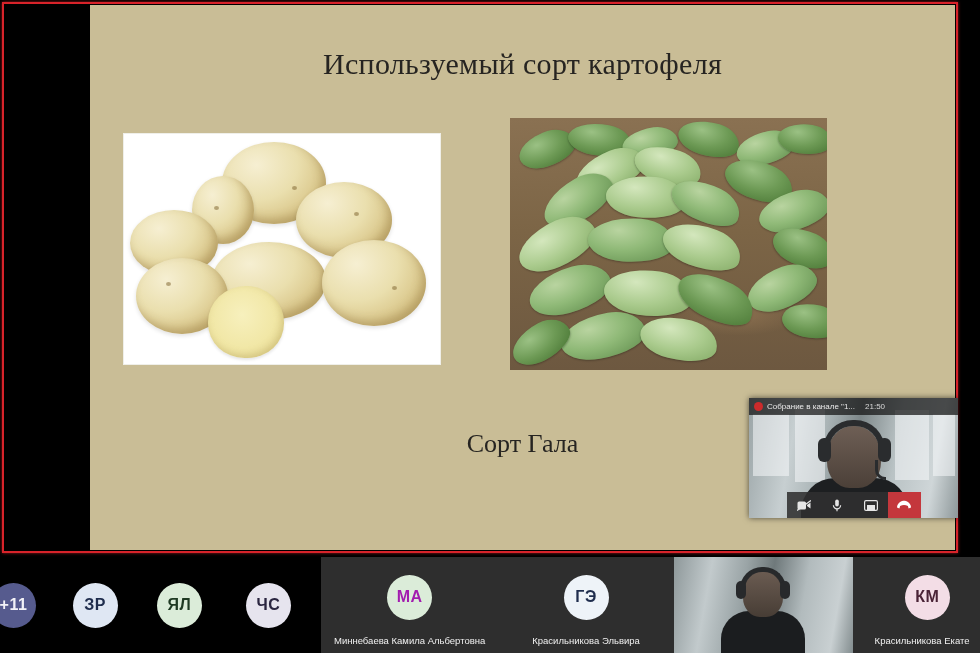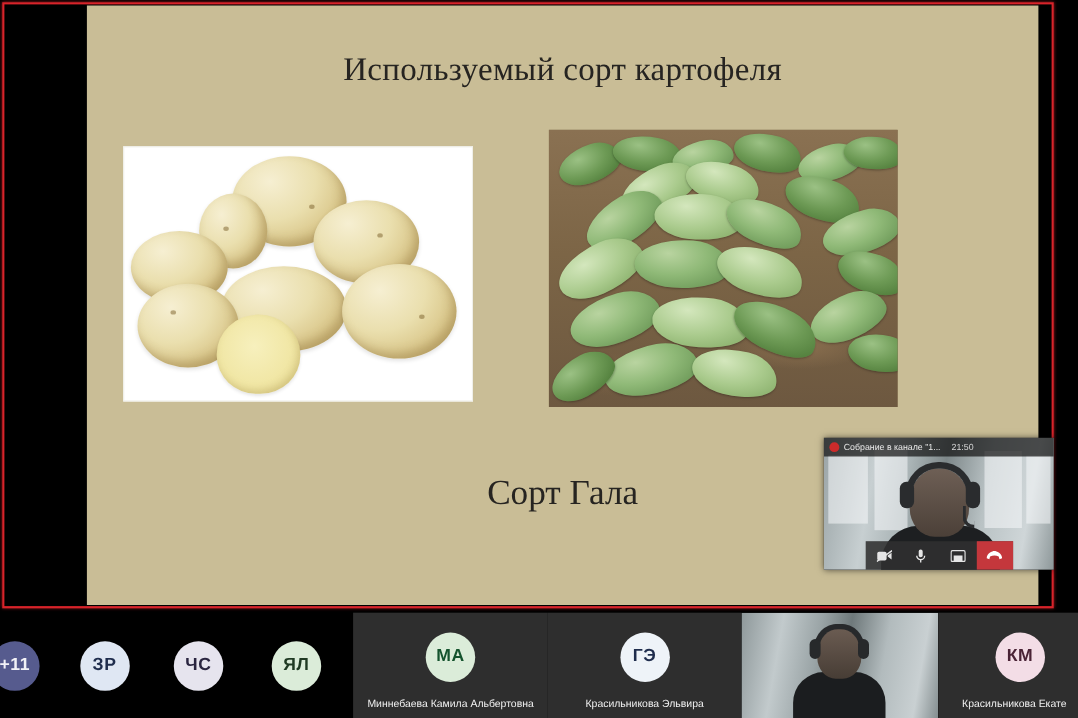--- a/index.html
+++ b/index.html
@@ -19,35 +19,35 @@
   
   #share-frame {
     position:absolute; left:2px; top:2px; width:956px; height:551px;
     border:2px solid #d8232a;
     box-shadow:0 0 3px rgba(216,35,42,.7);
     pointer-events:none;
   }
 
   
   #slide {
-    position:absolute; left:79px; top:5px; width:865px; height:545px;
+    position:absolute; left:90px; top:5px; width:865px; height:545px;
     background:#c9bd96;
     overflow:hidden;
   }
   #slide-title {
     position:absolute; left:0; top:42px; width:100%;
     text-align:center;
     font-family:"Liberation Serif", serif;
     font-size:30px; color:#262421; letter-spacing:.3px;
   }
   #slide-caption {
     position:absolute; left:0; top:424px; width:100%;
     text-align:center;
     font-family:"Liberation Serif", serif;
-    font-size:32px; color:#262421;
+    font-size:26px; color:#262421;
   }
 
   .slide-photo { position:absolute; overflow:hidden; }
   #photo-potatoes {
     left:33px; top:128px; width:318px; height:232px;
     background:#ffffff; border:1px solid #efefe9;
   }
   #photo-field {
     left:420px; top:113px; width:317px; height:252px;
     background:#6f5a3c;
@@ -331,32 +331,32 @@
   <div id="filmstrip">
 
     <div class="tile" style="width:56px; background:#000;">
       <div class="avatar" style="background:#565b8e; color:#f2f2f7; margin-left:-28px;">+11</div>
     </div>
 
     <div class="tile" style="width:82px; background:#000;">
       <div class="avatar" style="background:#dfe7f3; color:#1f2d4d;">ЗР</div>
     </div>
 
+    <div class="tile" style="width:90px; background:#000;">
+      <div class="avatar" style="background:#dbecd9; color:#1f3a23;">ЯЛ</div>
+    </div>
+
     <div class="tile" style="width:92px; background:#000;">
       <div class="avatar" style="background:#e6e4ee; color:#2a2540;">ЧС</div>
     </div>
 
-    <div class="tile" style="width:90px; background:#000;">
-      <div class="avatar" style="background:#dbecd9; color:#1f3a23;">ЯЛ</div>
-    </div>
-
     <div class="tile named" style="width:8px; background:#000;"></div>
 
     <div class="tile named" style="width:180px; background:#2e2e2e;">
-      <div class="avatar" style="background:#dbecd9; color:#14532d;">МА</div>
+      <div class="avatar" style="background:#dbecd9; color:#a21caf;">МА</div>
       <div class="tile-name" style="text-align:center; padding-left:0;margin-top:16px;">Миннебаева Камила Альбертовна</div>
     </div>
 
     <div class="tile named" style="width:180px; background:#2e2e2e;">
       <div class="avatar" style="background:#eef3f8; color:#1f2d4d;">ГЭ</div>
       <div class="tile-name" style="text-align:center; padding-left:0;">Красильникова Эльвира</div>
     </div>
 
     <div class="tile" style="width:182px; background:#000;">
       <div class="tile-video">

